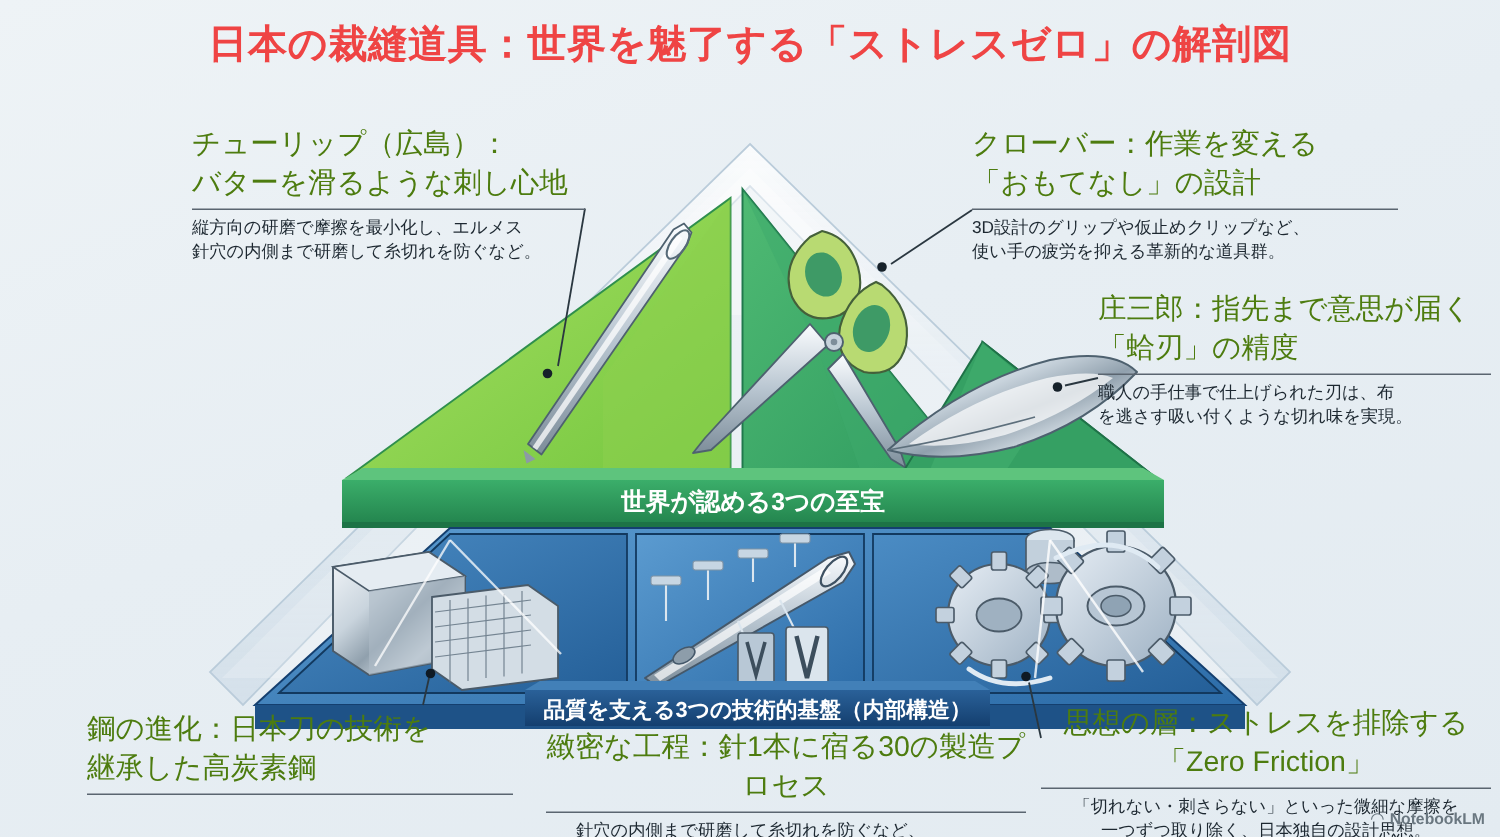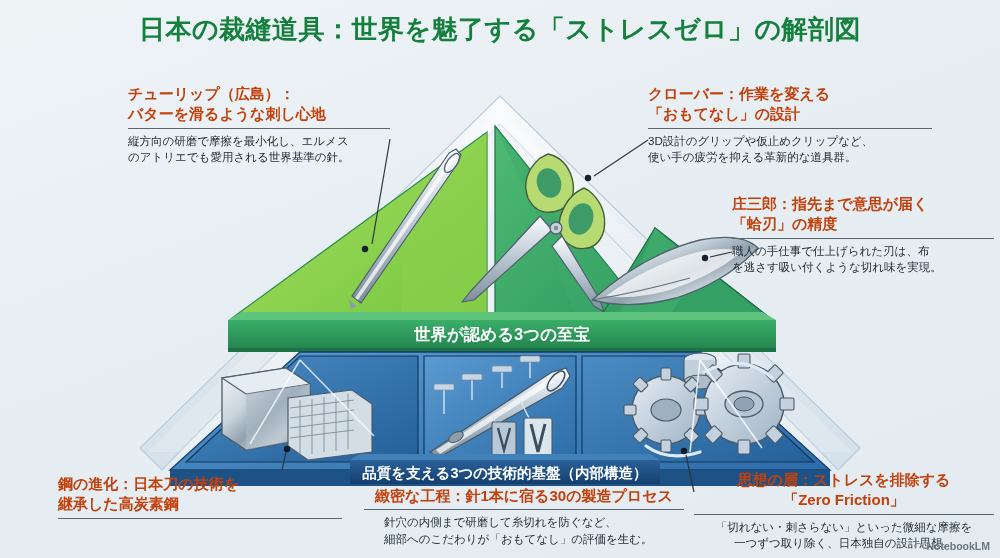--- a/index.html
+++ b/index.html
@@ -9,27 +9,27 @@
     font-family:"Liberation Sans","DejaVu Sans",sans-serif;
     background:linear-gradient(160deg,#eef3f6 0%,#e7eef3 45%,#e3ebf1 100%);
     color:#15202b;
   }
   .stage{position:absolute;inset:0;}
 
   
   #page-title{
     position:absolute;left:0;right:0;top:12px;
     text-align:center;font-size:26px;font-weight:bold;
-    letter-spacing:.5px;color:#15803d;
+    letter-spacing:.5px;color:#ef4444;
   }
 
   
   .anno{position:absolute;}
   .anno .ahead{
-    font-size:15px;font-weight:bold;line-height:1.36;color:#c2410c;
+    font-size:19px;font-weight:normal;line-height:1.36;color:#4d7c0f;
     white-space:pre-line;
   }
   .anno .rule{height:1px;background:#5a6570;margin:3px 0 4px 0;}
   .anno .abody{
     font-size:11.5px;line-height:1.42;color:#1d2831;white-space:pre-line;
   }
 
   #anno-tulip{left:128px;top:84px;width:262px;}
   #anno-clover{left:648px;top:84px;width:284px;}
   #anno-shozaburo{left:732px;top:194px;width:262px;}
@@ -297,21 +297,21 @@
       <path d="M282 470 L286 452"></path>
       <path d="M694 492 L686 455"></path>
     </g>
   </svg>
 
   <div class="anno" id="anno-tulip">
     <div class="ahead">チューリップ（広島）：
 バターを滑るような刺し心地</div>
     <div class="rule"></div>
     <div class="abody">縦方向の研磨で摩擦を最小化し、エルメス
-のアトリエでも愛用される世界基準の針。</div>
+針穴の内側まで研磨して糸切れを防ぐなど。</div>
   </div>
 
   <div class="anno" id="anno-clover">
     <div class="ahead">クローバー：作業を変える
 「おもてなし」の設計</div>
     <div class="rule"></div>
     <div class="abody">3D設計のグリップや仮止めクリップなど、
 使い手の疲労を抑える革新的な道具群。</div>
   </div>
 

